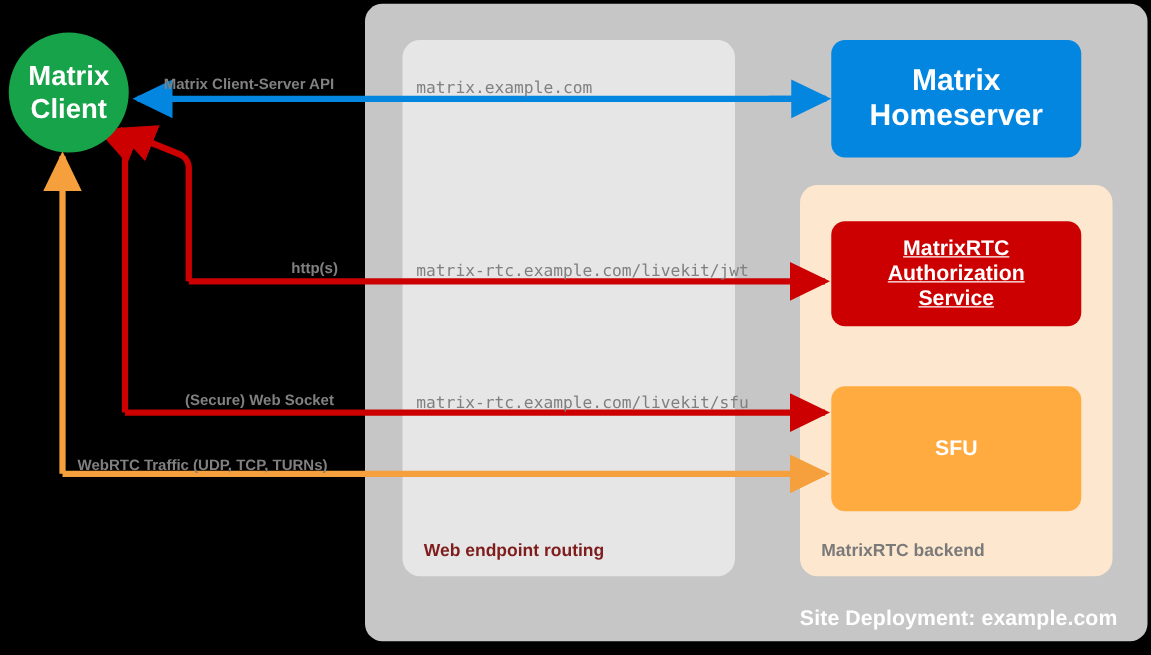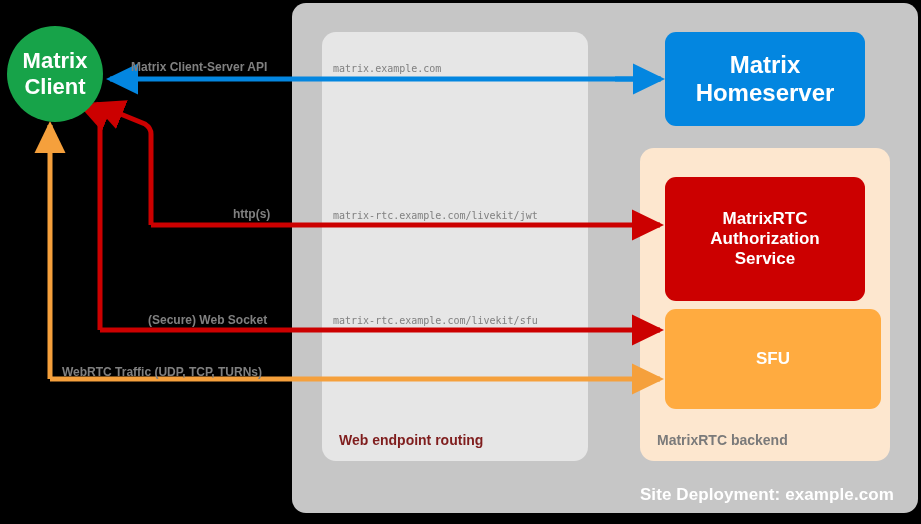--- a/index.html
+++ b/index.html
@@ -106,47 +106,48 @@
     height: 94px;
     border-radius: 11px;
     background: #0386e0;
     font-size: 24px;
   }
   
   #auth-service {
     left: 665px;
     top: 177px;
     width: 200px;
-    height: 124px;
+    height: 84px;
     border-radius: 11px;
     background: #cc0000;
     font-size: 17px;
+    text-decoration: underline;
   }
   
   #sfu {
     left: 665px;
     top: 309px;
-    width: 216px;
+    width: 200px;
     height: 100px;
     border-radius: 11px;
     background: #ffab40;
     font-size: 17px;
   }
   
   .edge-label {
     position: absolute;
     color: #808080;
     font-size: 12px;
     font-weight: bold;
     white-space: nowrap;
   }
   .url-label {
     position: absolute;
     color: #808080;
-    font-size: 10px;
+    font-size: 13px;
     font-family: "DejaVu Sans Mono", "Liberation Mono", monospace;
     white-space: nowrap;
     text-align: center;
   }
   #label-cs-api  { left: 131px; top: 60px; }
   #label-https   { left: 233px; top: 207px; }
   #label-ws      { left: 148px; top: 313px; }
   #label-webrtc  { left: 62px;  top: 365px; }
 
   #url-matrix    { left: 333px; top: 63px; }

